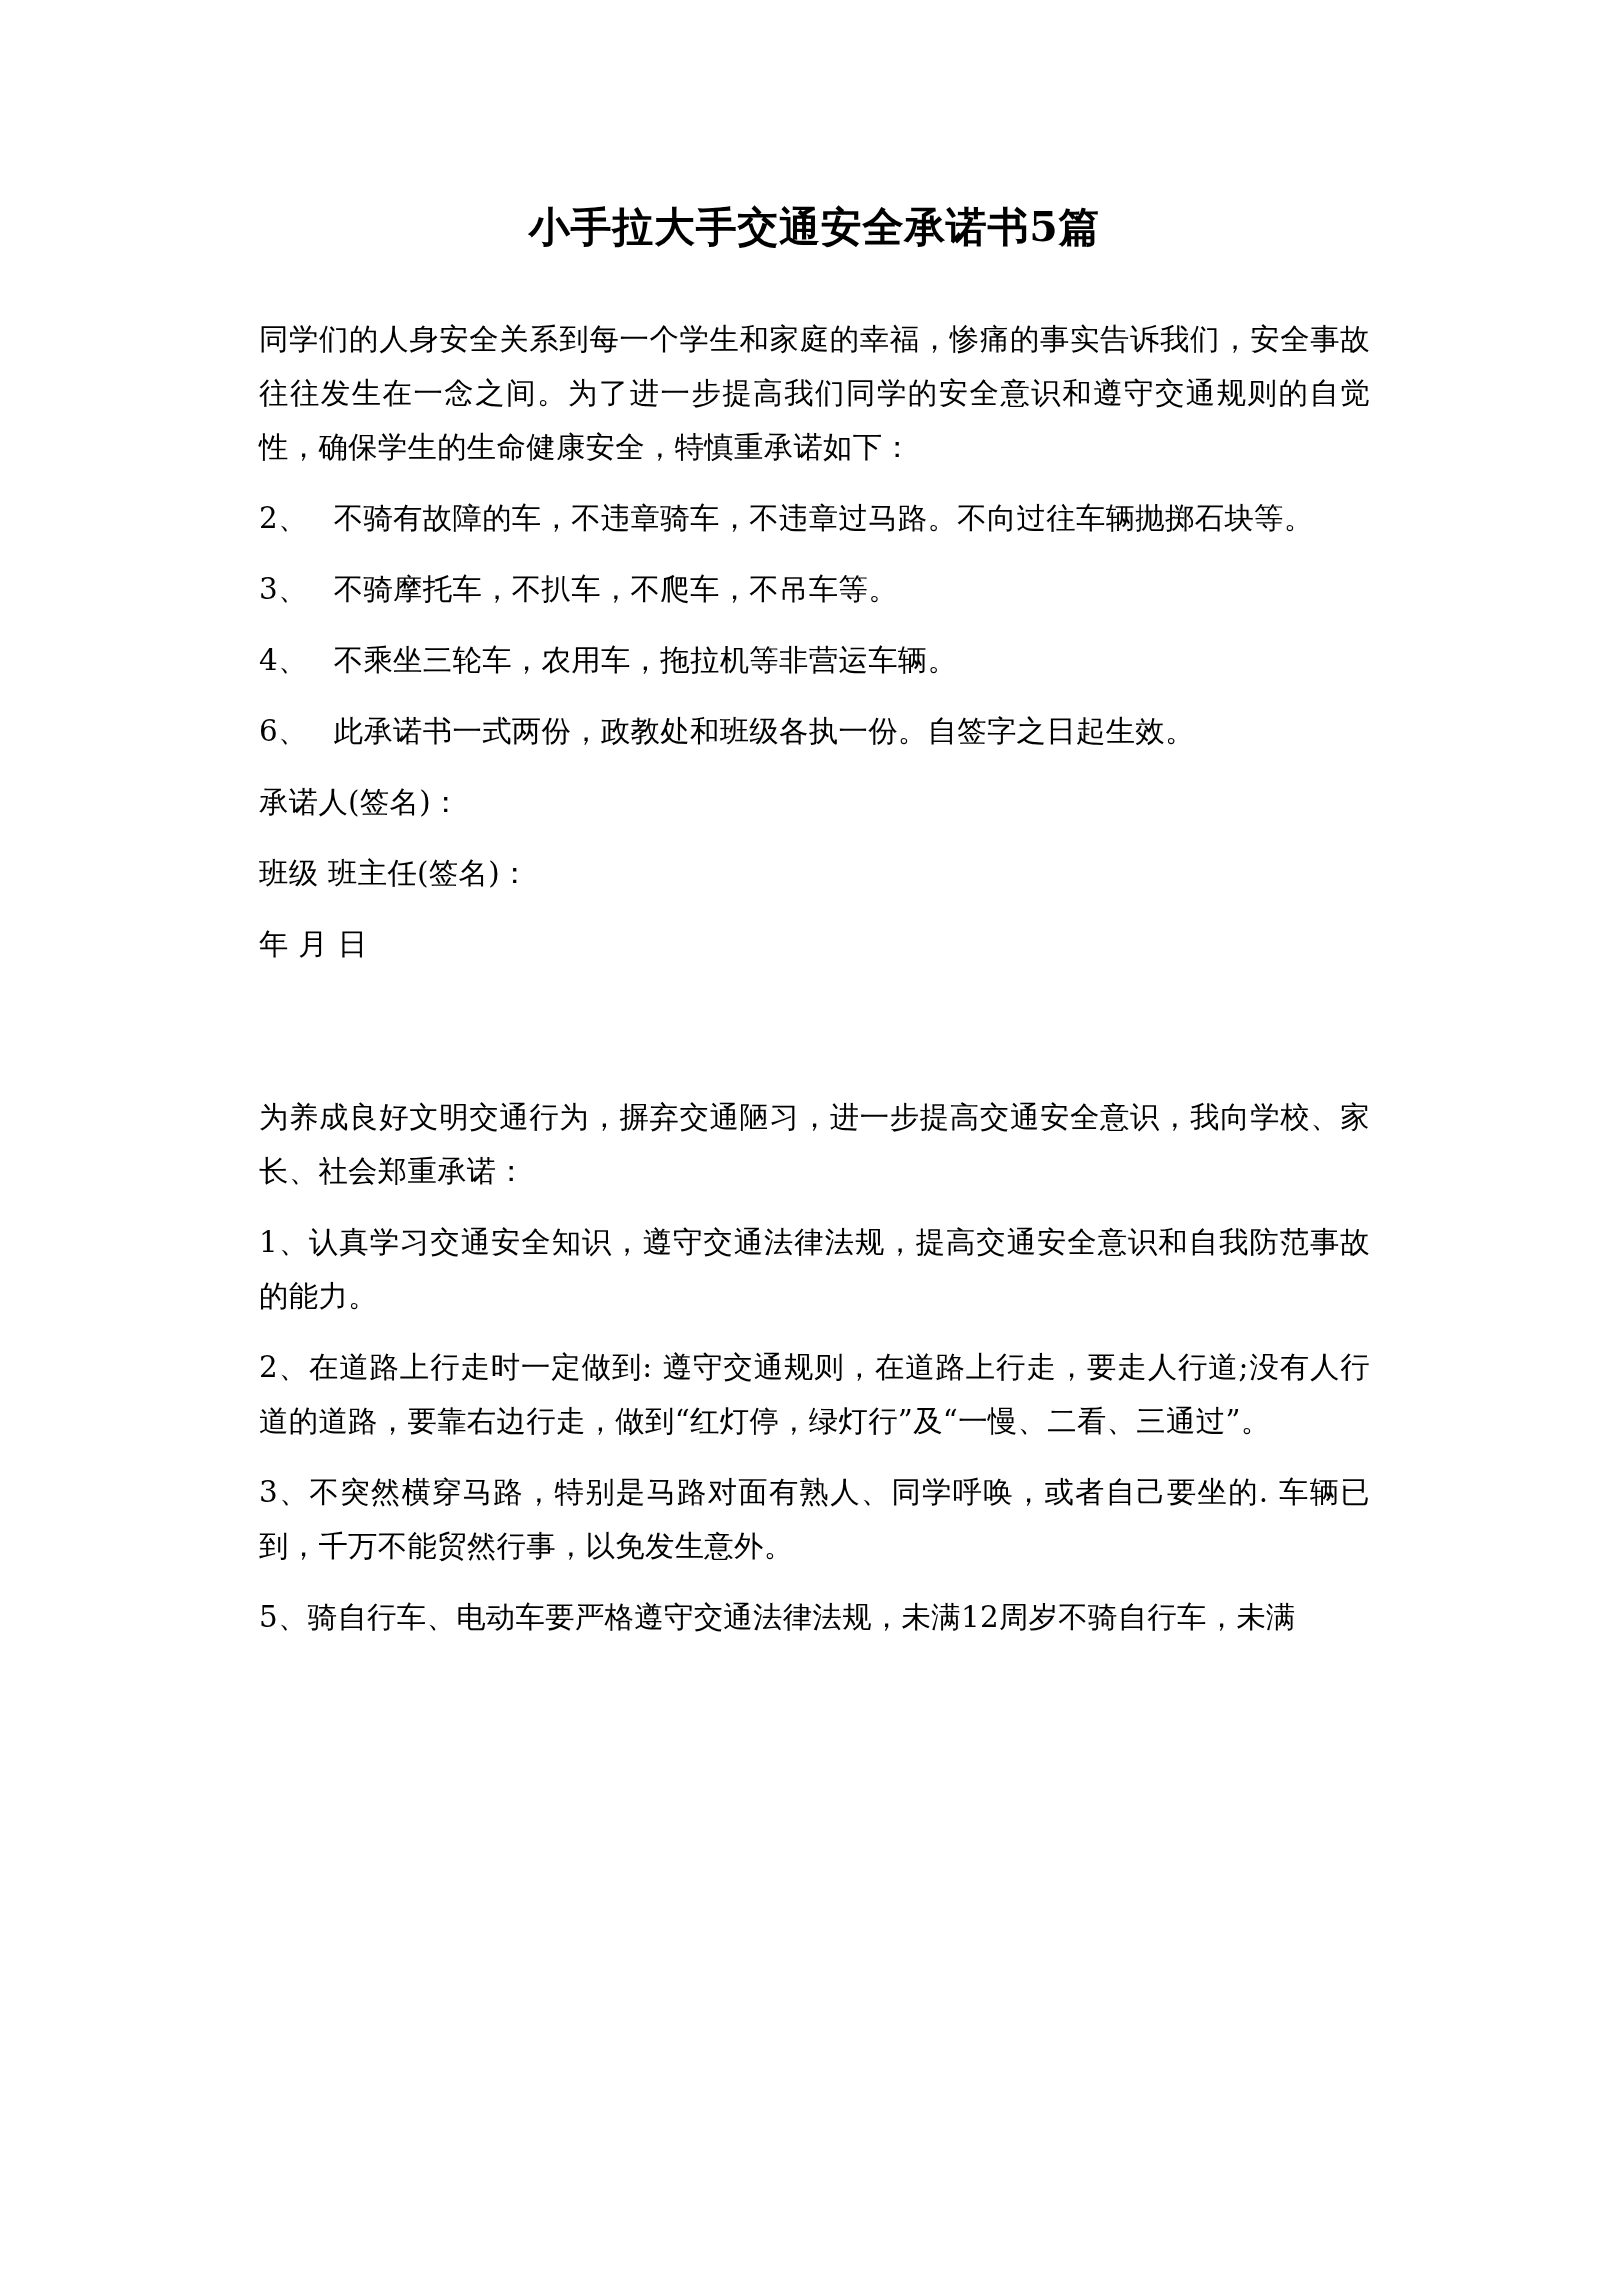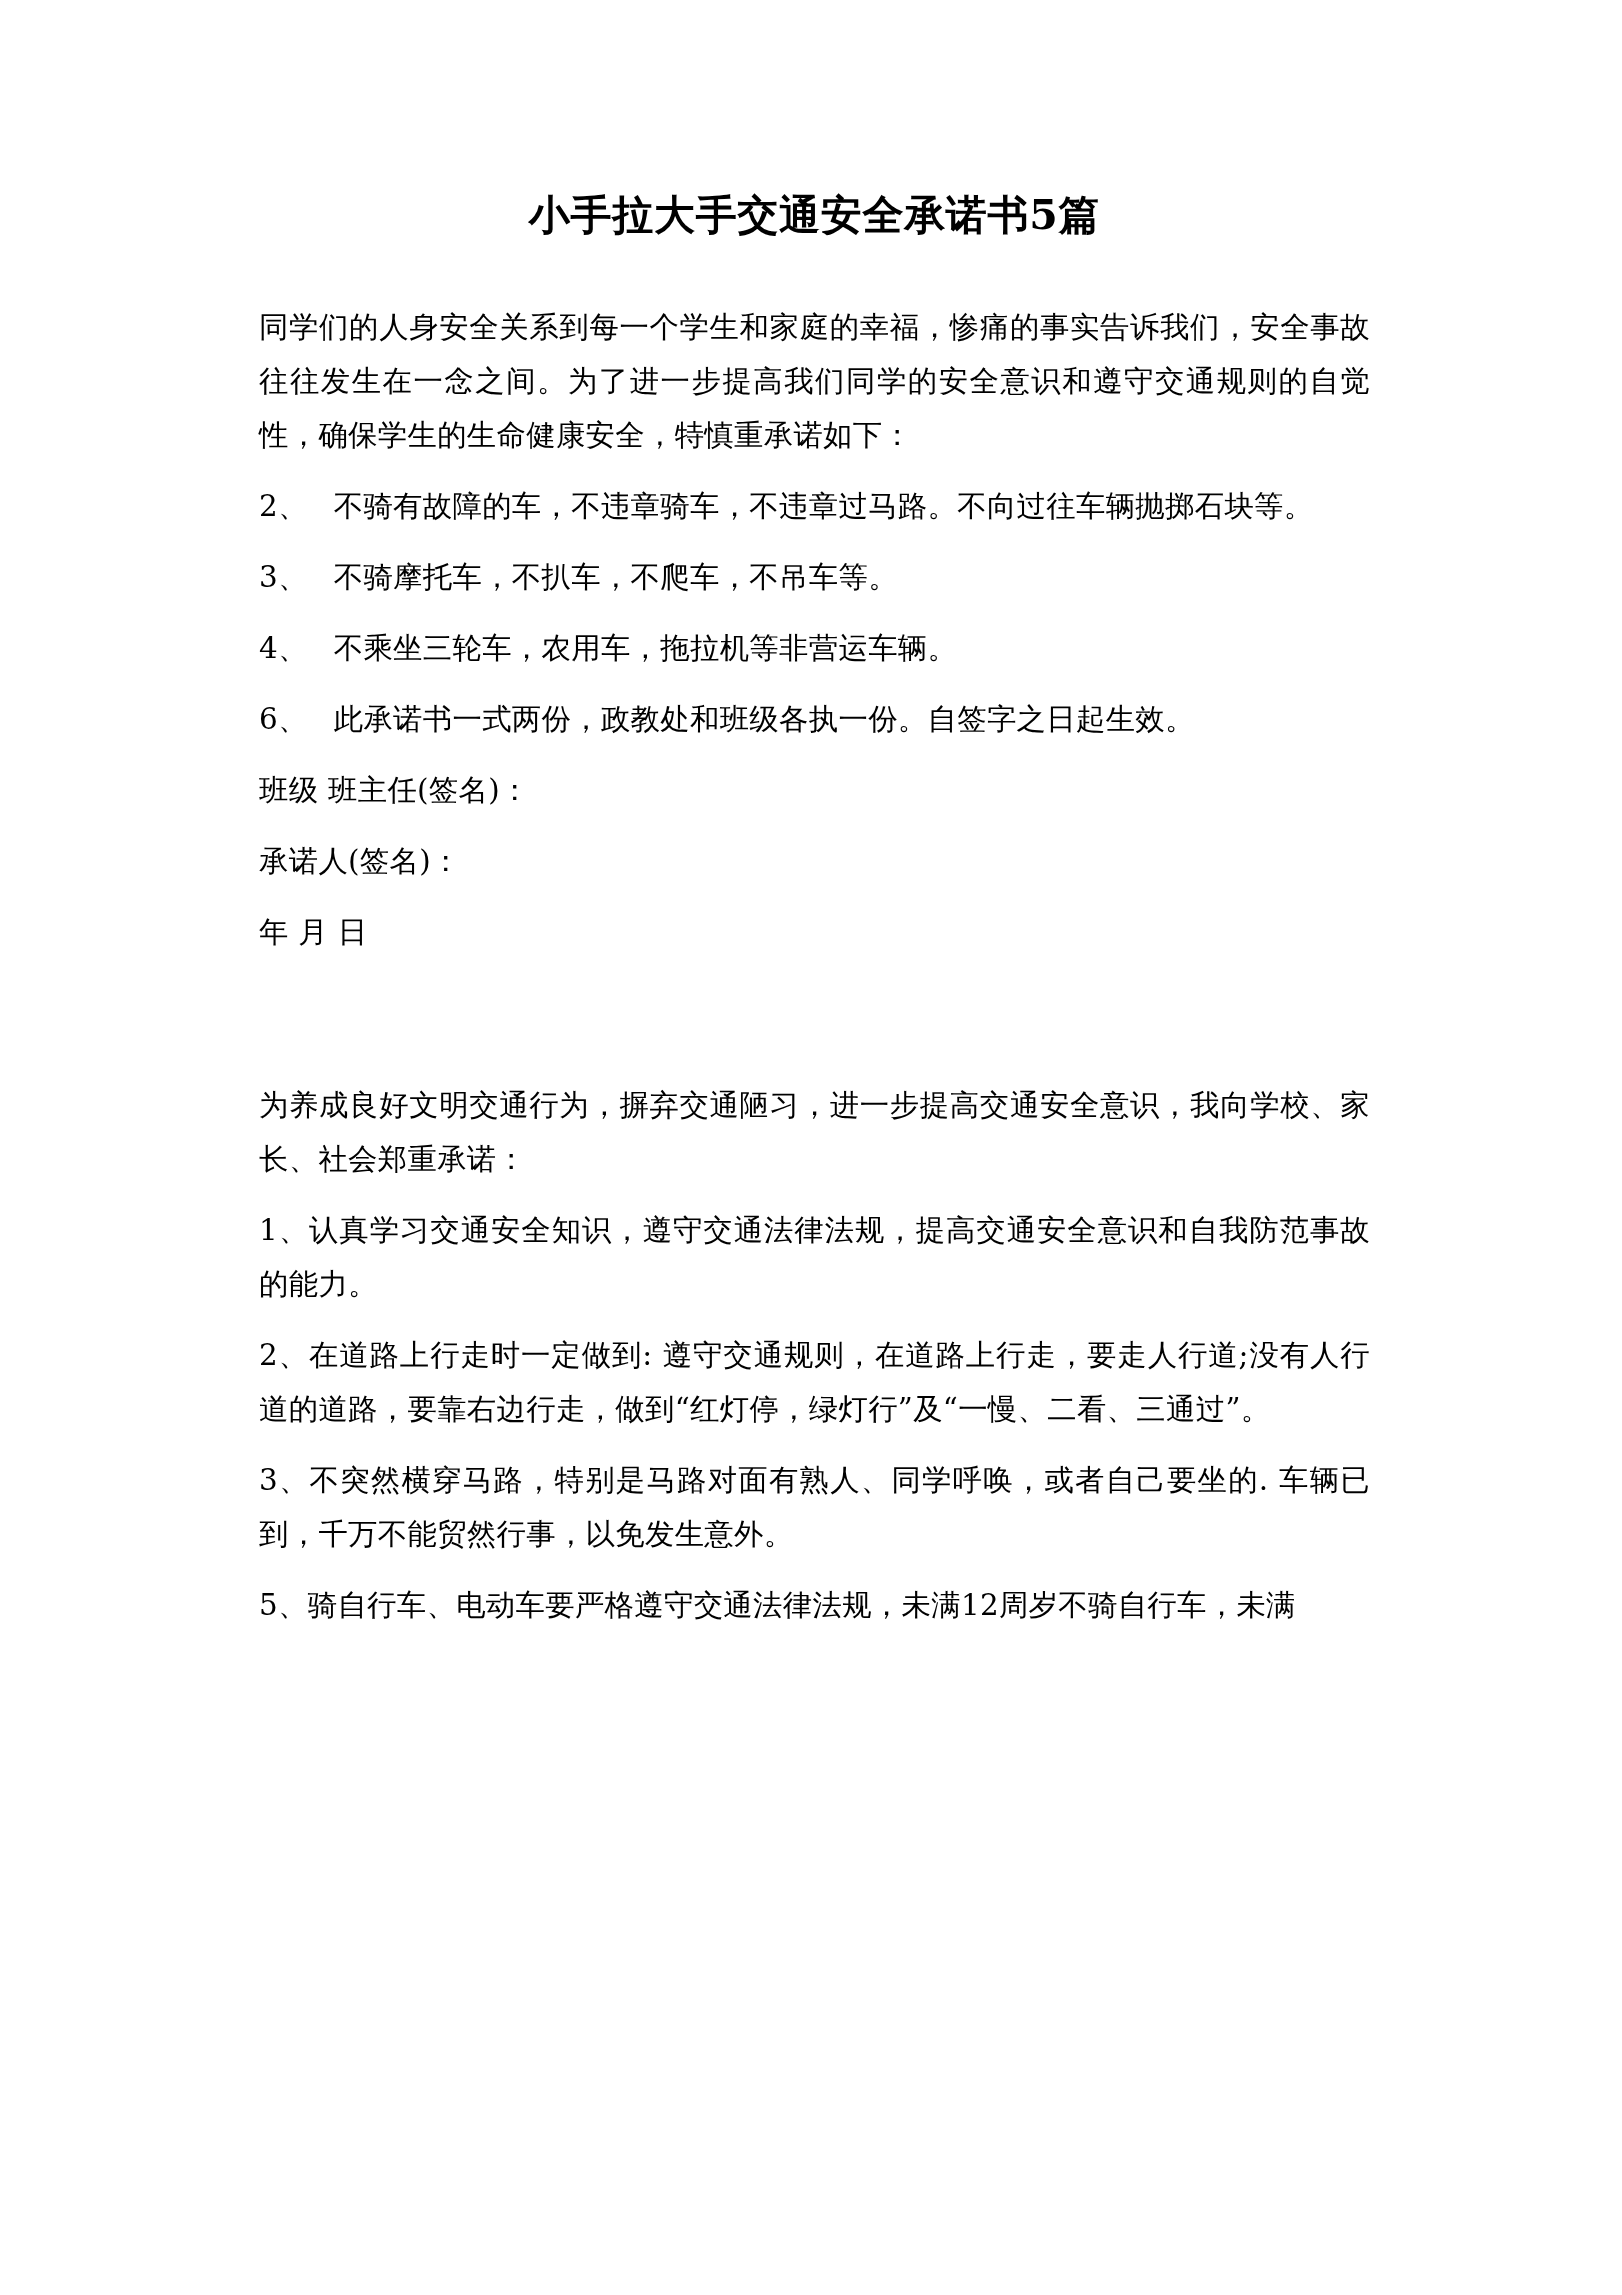--- a/index.html
+++ b/index.html
@@ -17,21 +17,21 @@
   .page {
     position: relative;
     width: 1623px;
     height: 2295px;
     background: #ffffff;
     box-sizing: border-box;
   }
   .content {
     position: absolute;
     left: 242px;
-    top: 0;
+    top: 12px;
     width: 1145px;
   }
   .doc-title {
     font-size: 41px;
     font-weight: bold;
     text-align: center;
     letter-spacing: 0.7px;
     margin: 0;
     padding-top: 190px;
     padding-bottom: 0;
@@ -73,23 +73,23 @@
 
     <p class="para"><span>2、</span><span class="num-gap"></span><span>不骑有故障的车，不违章骑车，不违章过马路。不向过往车辆抛掷石块等。</span></p>
 
     <p class="para"><span>3、</span><span class="num-gap"></span><span>不骑摩托车，不扒车，不爬车，不吊车等。</span></p>
 
     <p class="para"><span>4、</span><span class="num-gap"></span><span>不乘坐三轮车，农用车，拖拉机等非营运车辆。</span></p>
 
 
     <p class="para"><span>6、</span><span class="num-gap"></span><span>此承诺书一式两份，政教处和班级各执一份。自签字之日起生效。</span></p>
 
+    <p class="para">承诺人(签名)：</p>
+
     <p class="para">班级 班主任(签名)：</p>
-
-    <p class="para">承诺人(签名)：</p>
 
     <p class="para">年 月 日</p>
 
     <div class="blank-line-tall"></div>
 
     <p class="para">为养成良好文明交通行为，摒弃交通陋习，进一步提高交通安全意识，我向学校、家长、社会郑重承诺：</p>
 
     <p class="para"><span>1、</span><span>认真学习交通安全知识，遵守交通法律法规，提高交通安全意识和自我防范事故的能力。</span></p>
 
     <p class="para"><span>2、</span><span>在道路上行走时一定做到: 遵守交通规则，在道路上行走，要走人行道;没有人行道的道路，要靠右边行走，做到“红灯停，绿灯行”及“一慢、二看、三通过”。</span></p>

